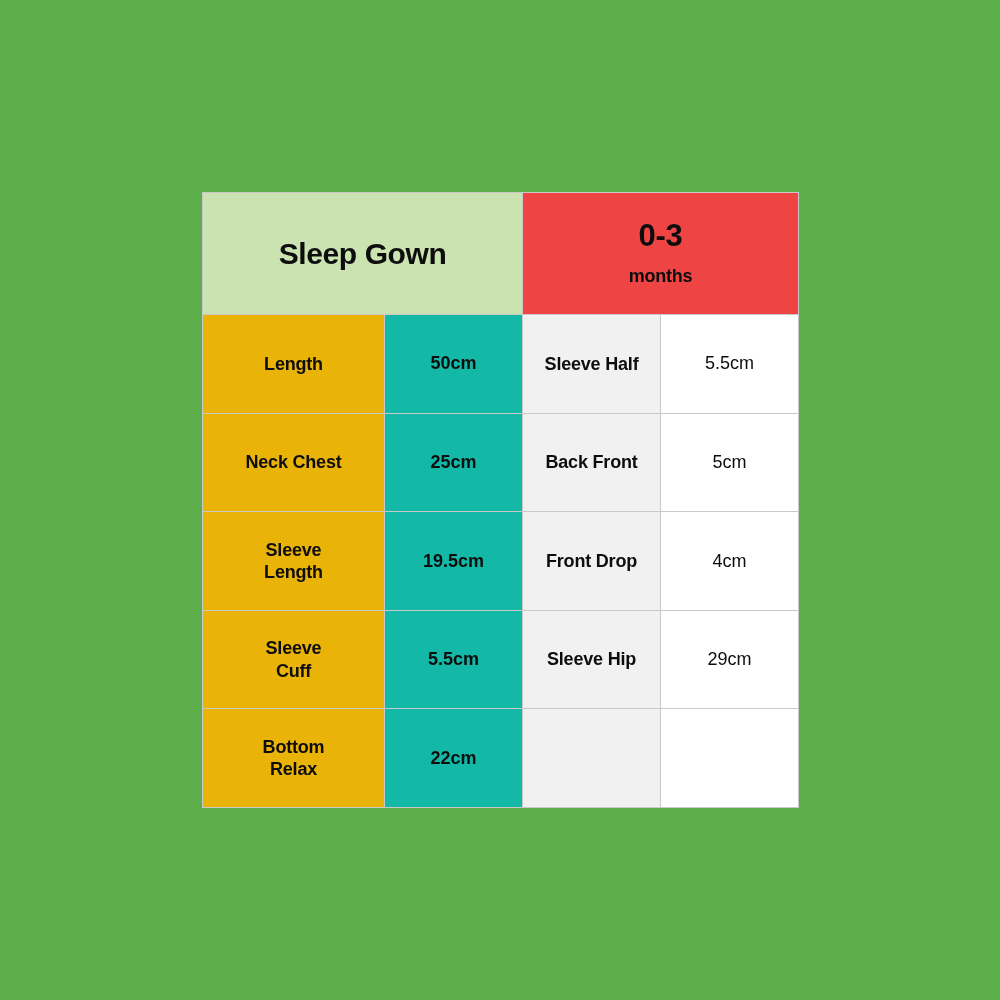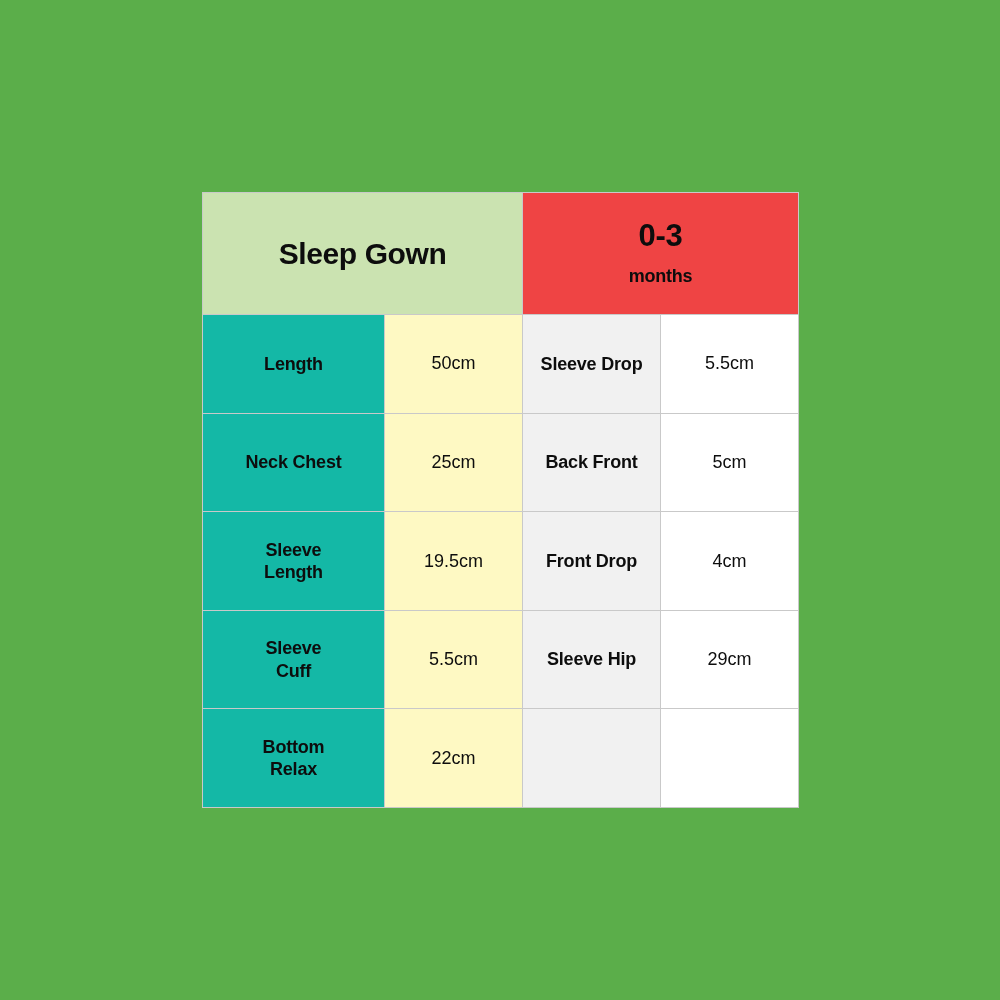--- a/index.html
+++ b/index.html
@@ -72,30 +72,30 @@
   }
   .size-sub {
     font-size: 18px;
     font-weight: 700;
     line-height: 1.1;
     letter-spacing: -0.2px;
     margin-top: 16px;
   }
 
   td.label-cell {
-    background: #14b8a6;
+    background: #eab308;
     font-size: 18px;
     font-weight: 700;
     letter-spacing: -0.2px;
     line-height: 1.25;
   }
   td.value-cell {
-    background: #fef9c3;
-    font-size: 18px;
-    font-weight: 400;
+    background: #14b8a6;
+    font-size: 18px;
+    font-weight: 700;
     letter-spacing: 0px;
   }
   td.label-cell-alt {
     background: #f1f1f1;
     font-size: 18px;
     font-weight: 700;
     letter-spacing: -0.2px;
     line-height: 1.25;
   }
   td.value-cell-alt {
@@ -132,21 +132,21 @@
       </tr>
 
       <tr class="data-row">
         <td class="label-cell">
           <span class="cell-inner multiline">Length</span>
         </td>
         <td class="value-cell">
           <span class="cell-inner">50cm</span>
         </td>
         <td class="label-cell-alt">
-          <span class="cell-inner multiline">Sleeve Drop</span>
+          <span class="cell-inner multiline">Sleeve Half</span>
         </td>
         <td class="value-cell-alt">
           <span class="cell-inner">5.5cm</span>
         </td>
       </tr>
 
 
       <tr class="data-row">
         <td class="label-cell">
           <span class="cell-inner multiline">Neck Chest</span>

